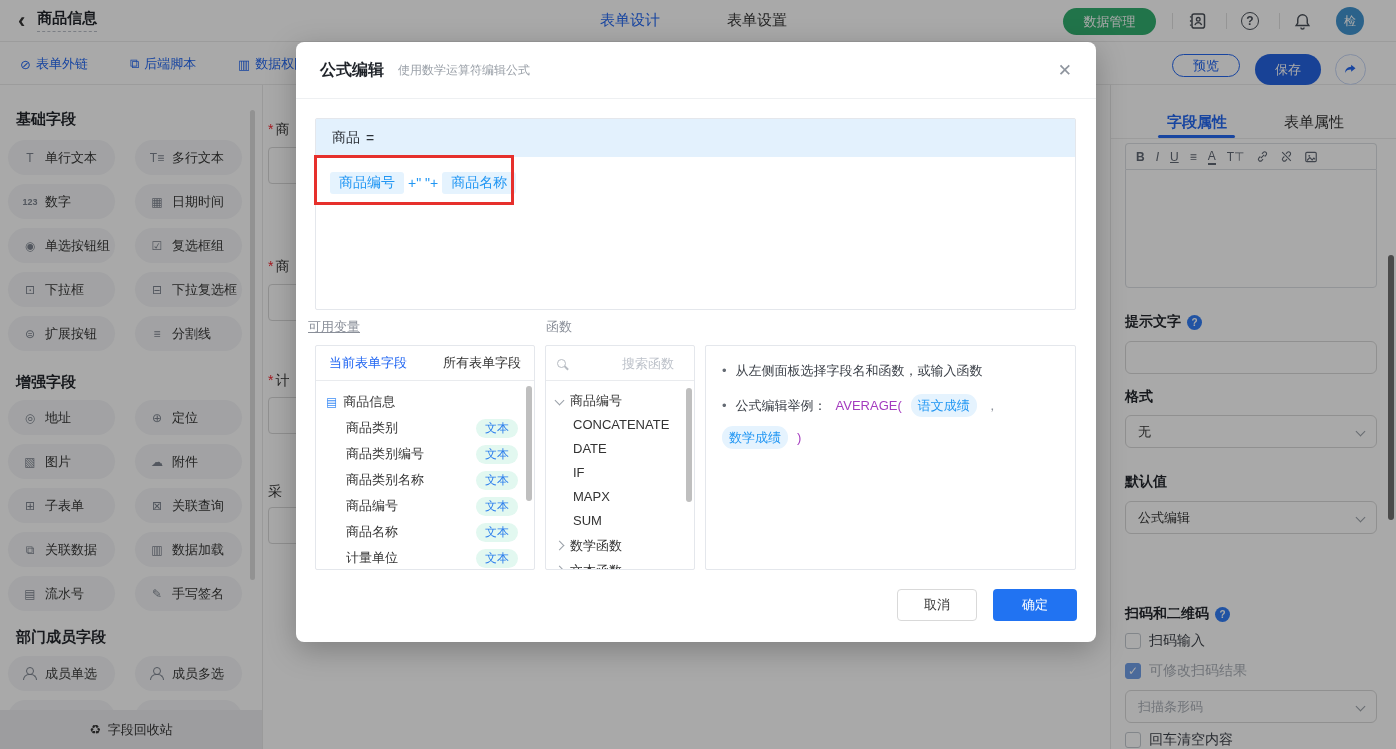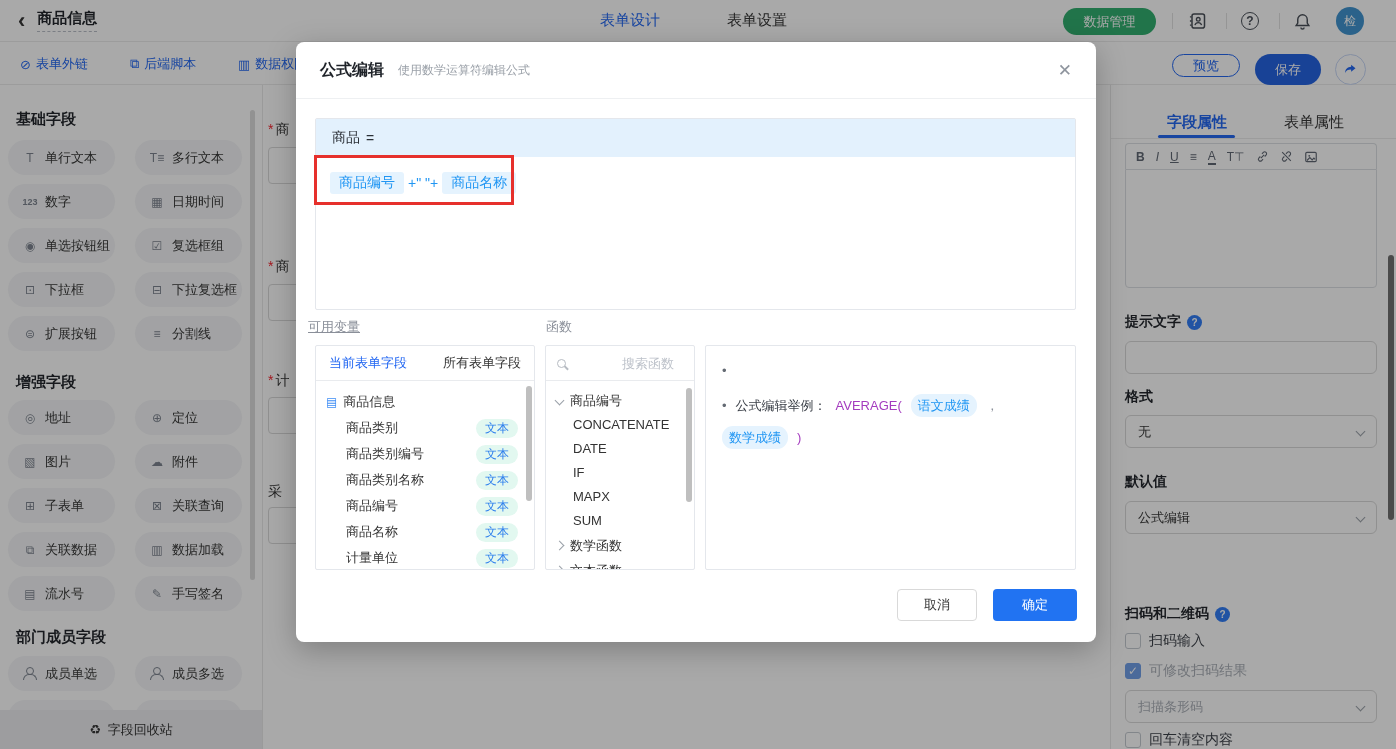--- a/index.html
+++ b/index.html
@@ -459,20 +459,21 @@
           <span class="chev right"></span>
           <span>文本函数</span>
         </div>
       </div>
       <div class="inner-scroll" style="top:42px;height:114px;"></div>
     </div>
 
     <div class="sub-panel tips-panel">
       <div class="tip-row">
         <span class="tip-bullet">•</span>
+        <span>从左侧面板选择字段名和函数，或输入函数</span>
       </div>
       <div class="tip-row">
         <span class="tip-bullet">•</span>
         <span>公式编辑举例：</span>
         <span class="fn-purple">AVERAGE(</span>
         <span class="tip-token">语文成绩</span>
         <span style="color:#8a8f99;">，</span>
         <span class="tip-token">数学成绩</span>
         <span class="fn-purple">)</span>
       </div>

